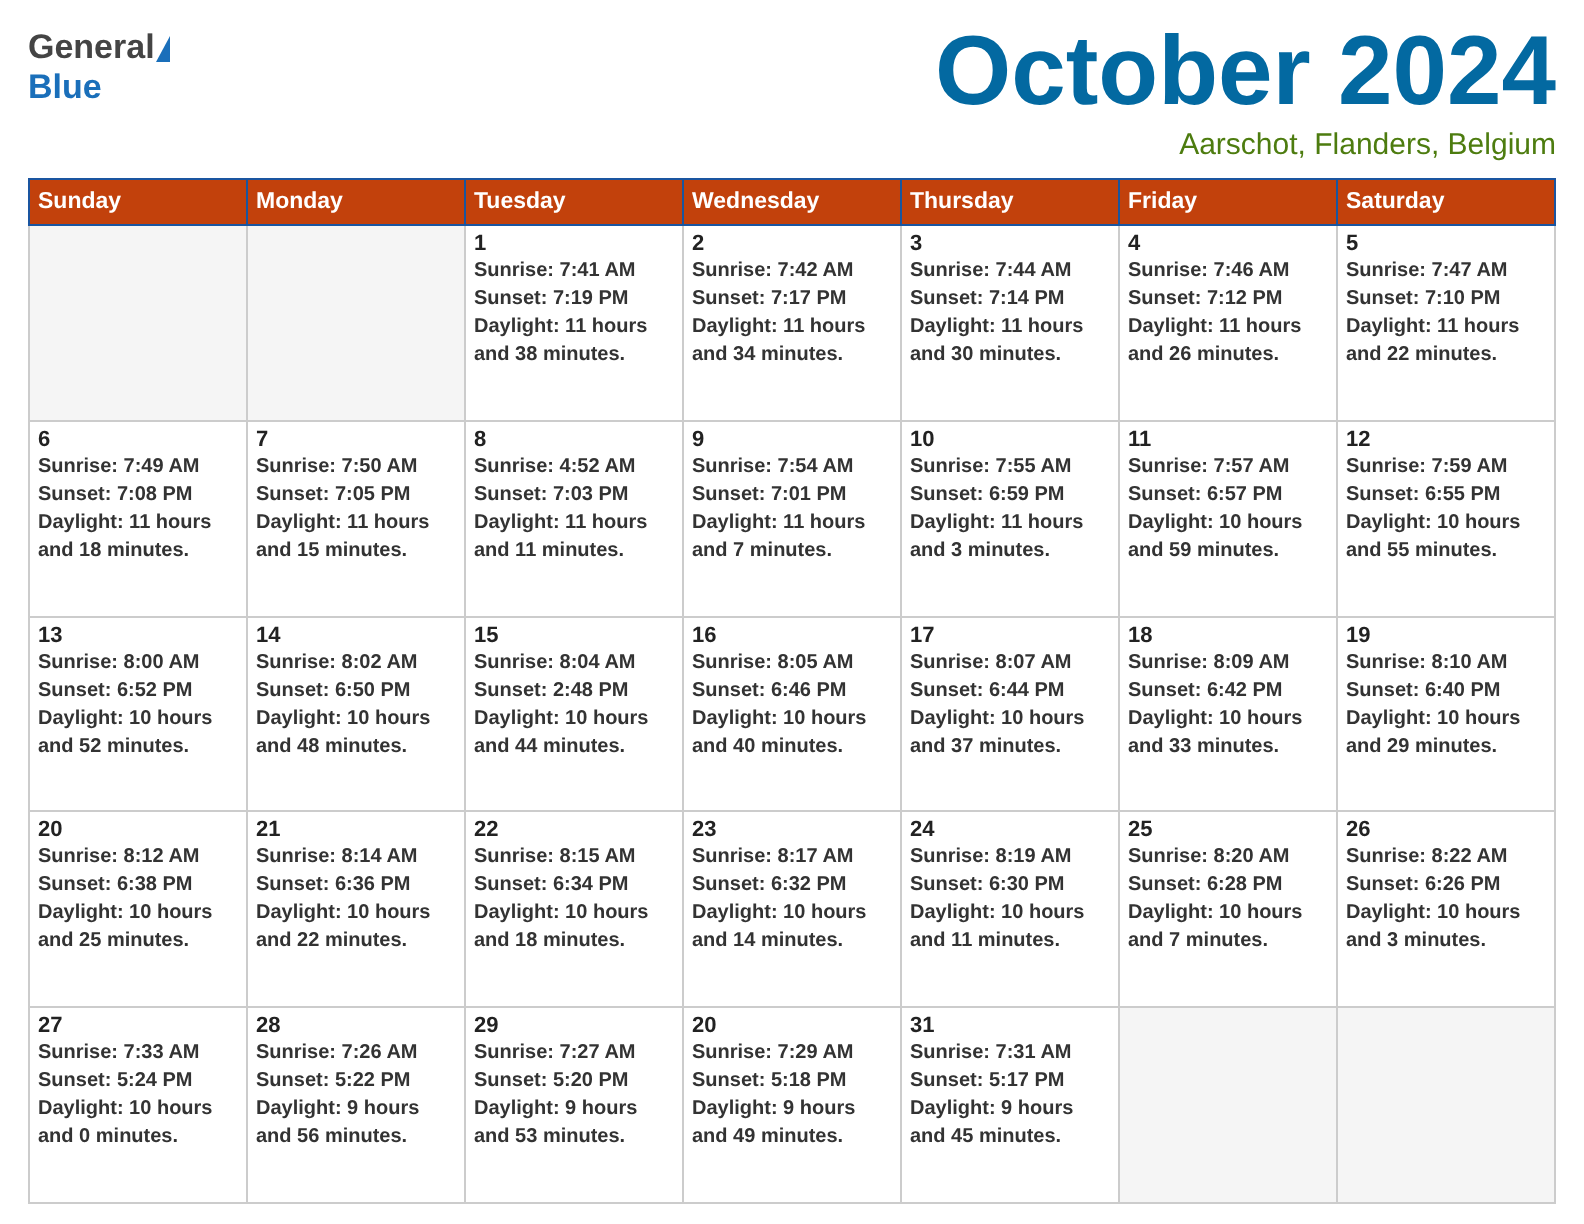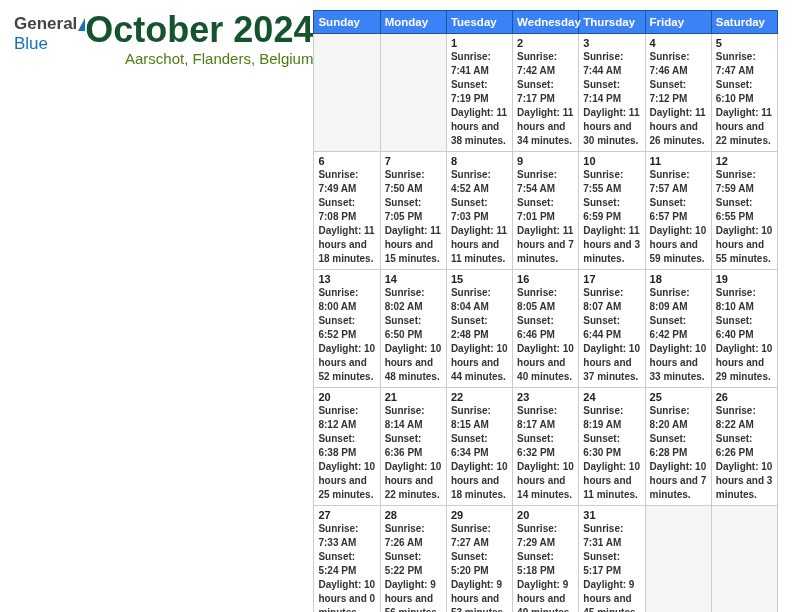--- a/index.html
+++ b/index.html
@@ -8,56 +8,56 @@
       background: #fff;
       width: 792px;
       height: 612px;
       overflow: hidden;
     }
     .page {
       width: 792px;
       height: 612px;
       padding: 10px 14px;
       display: flex;
-      flex-direction: row;
+      flex-direction: column;
     }
     .header {
       display: flex;
       justify-content: space-between;
       align-items: flex-start;
       margin-bottom: 8px;
     }
     .logo {
       display: flex;
       flex-direction: column;
       align-items: flex-start;
       padding-top: 4px;
     }
     .title-area {
       text-align: right;
     }
     .month-title {
-      font-size: 36px;
-      font-weight: bold;
-      color: #14532d;
+      font-size: 49px;
+      font-weight: bold;
+      color: #0369a1;
       line-height: 1.1;
     }
     .location {
       font-size: 15px;
       color: #4d7c0f;
     }
     .calendar {
       flex: 1;
       border: 1px solid #ccc;
       border-collapse: collapse;
       width: 100%;
       table-layout: fixed;
     }
     .calendar th {
-      background-color: #3b82f6;
+      background-color: #c2410c;
       color: #fff;
       font-size: 11.5px;
       font-weight: bold;
       padding: 5px 4px;
       text-align: left;
       border: 1px solid #1a55a0;
     }
     .calendar td {
       border: 1px solid #ccc;
       vertical-align: top;
@@ -87,21 +87,21 @@
       display: flex;
       align-items: center;
     }
     .logo-text-general {
       font-size: 17px;
       font-weight: bold;
       color: #444;
     }
     .logo-text-blue {
       font-size: 17px;
-      font-weight: normal;
+      font-weight: bold;
       color: #1a6fba;
     }
     .logo-flag {
       display: inline-block;
       width: 0;
       height: 0;
       border-left: 7px solid transparent;
       border-right: 0px solid transparent;
       border-bottom: 13px solid #1a6fba;
       margin-left: 1px;
@@ -172,21 +172,21 @@
             <div class="day-info">
               <div>Sunrise: 7:46 AM</div>
               <div>Sunset: 7:12 PM</div>
               <div>Daylight: 11 hours and 26 minutes.</div>
             </div>
           </td>
           <td>
             <span class="day-number">5</span>
             <div class="day-info">
               <div>Sunrise: 7:47 AM</div>
-              <div>Sunset: 6:10 PM</div>
+              <div>Sunset: 7:10 PM</div>
               <div>Daylight: 11 hours and 22 minutes.</div>
             </div>
           </td>
         </tr>
         <tr>
           <td>
             <span class="day-number">6</span>
             <div class="day-info">
               <div>Sunrise: 7:49 AM</div>
               <div>Sunset: 7:08 PM</div>

